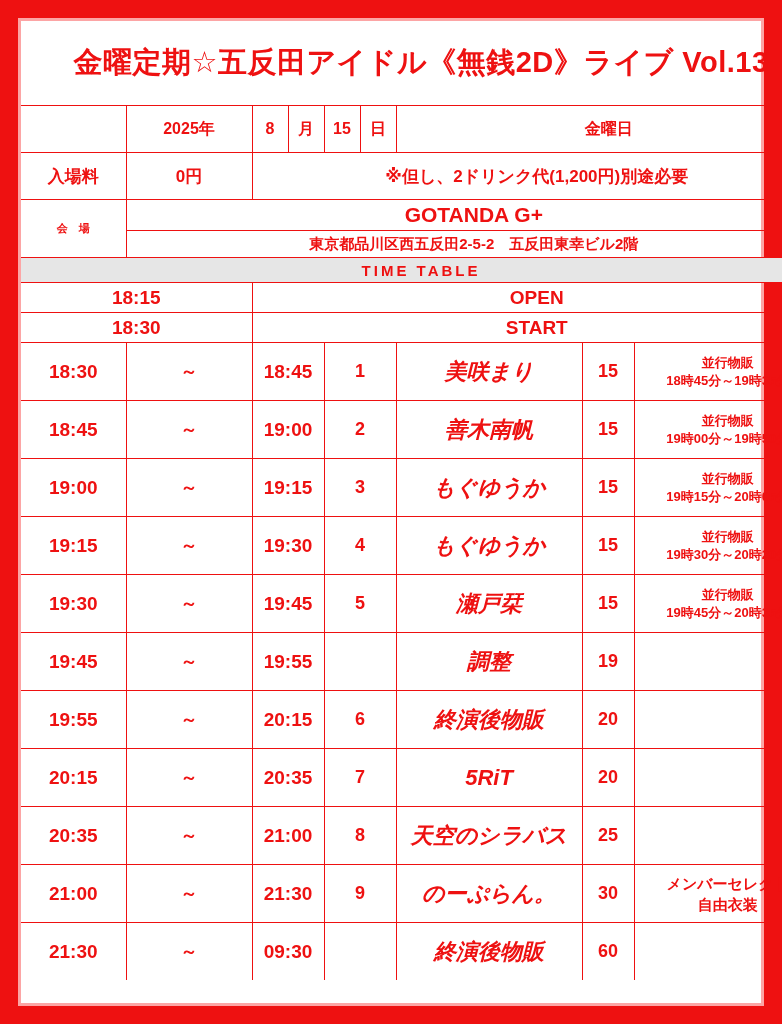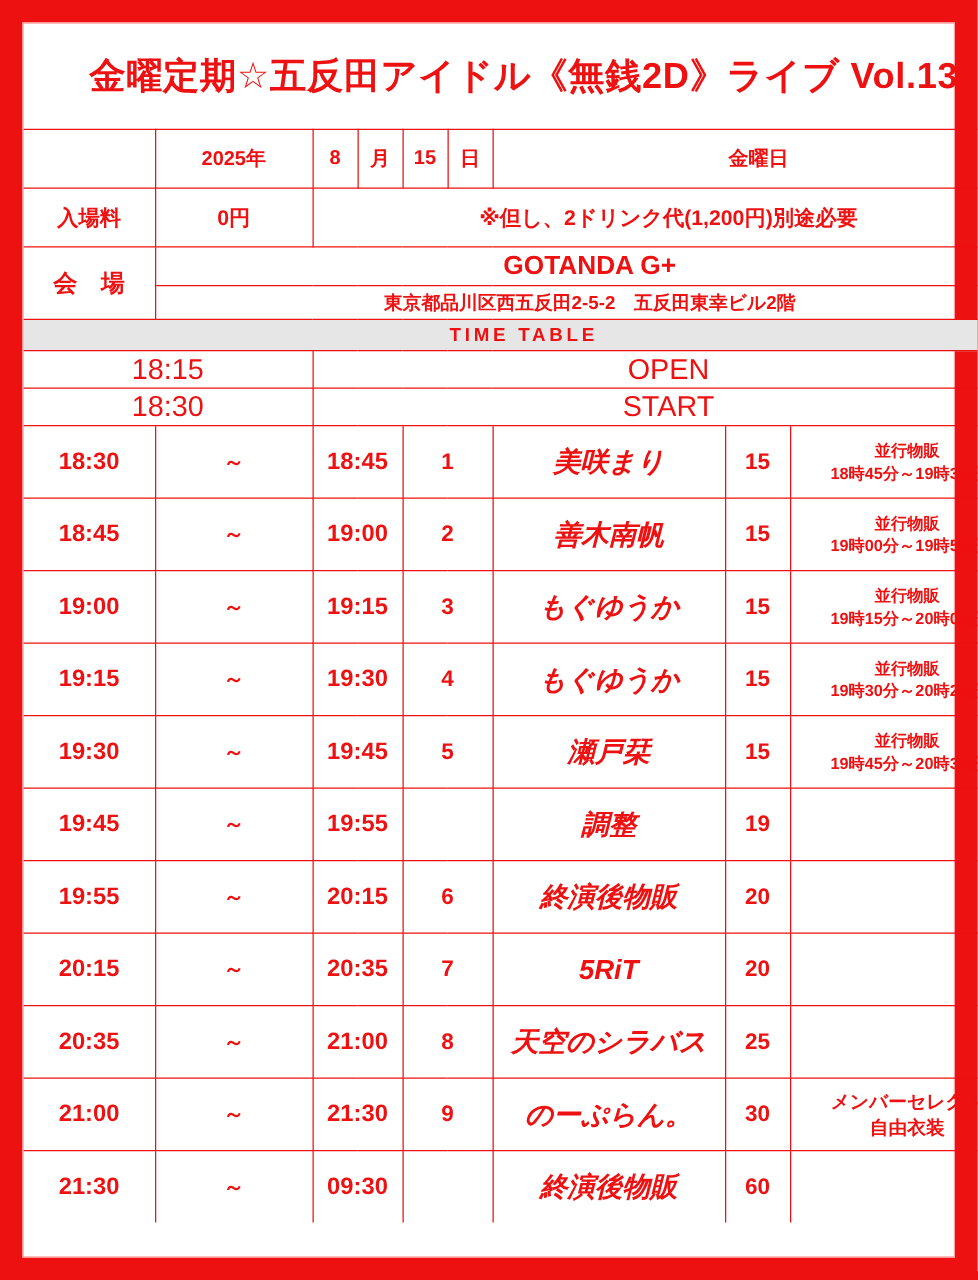--- a/index.html
+++ b/index.html
@@ -18,21 +18,21 @@
     width: 782px;
     height: 1024px;
     background: #ee1111;
     padding: 18px 18px 18px 18px;
   }
   .sheet {
     box-sizing: border-box;
     width: 746px;
     height: 988px;
     background: #ffffff;
-    border: 1px solid #fca5a5;
+    border: 3px solid #fca5a5;
     display: flex;
     flex-direction: column;
   }
   table.flyer {
     border-collapse: collapse;
     table-layout: fixed;
     width: 100%;
   }
   table.flyer td {
     border: 1px solid #ee1111;
@@ -58,21 +58,21 @@
   .nb-left { border-left: none !important; }
   .nb-right { border-right: none !important; }
   .feecell td {
     height: 46px;
     font-size: 17px;
     font-weight: bold;
   }
   .fee-note { font-size: 19px; font-weight: bold; }
   .venue-label {
     height: 56px;
-    font-size: 19px;
+    font-size: 11px;
     font-weight: bold;
   }
   .venue-name {
     height: 30px;
     font-size: 21px;
     font-weight: bold;
   }
   .venue-addr {
     height: 26px;
     font-size: 15px;
@@ -82,22 +82,22 @@
     height: 24px;
     background: #e6e6e6;
     font-size: 15px;
     font-weight: bold;
     letter-spacing: 3px;
     border-left: none !important;
     border-right: none !important;
   }
   .openrow td, .startrow td {
     height: 29px;
-    font-size: 23px;
-    font-weight: normal;
+    font-size: 19px;
+    font-weight: bold;
   }
   .openrow td.nb-left, .startrow td.nb-left { border-left: none !important; }
   .openrow td.nb-right, .startrow td.nb-right { border-right: none !important; }
   .slot td {
     height: 57px;
     font-size: 19px;
     font-weight: bold;
   }
   .slot td.time { font-size: 19px; }
   .slot td.tilde { font-size: 17px; }

